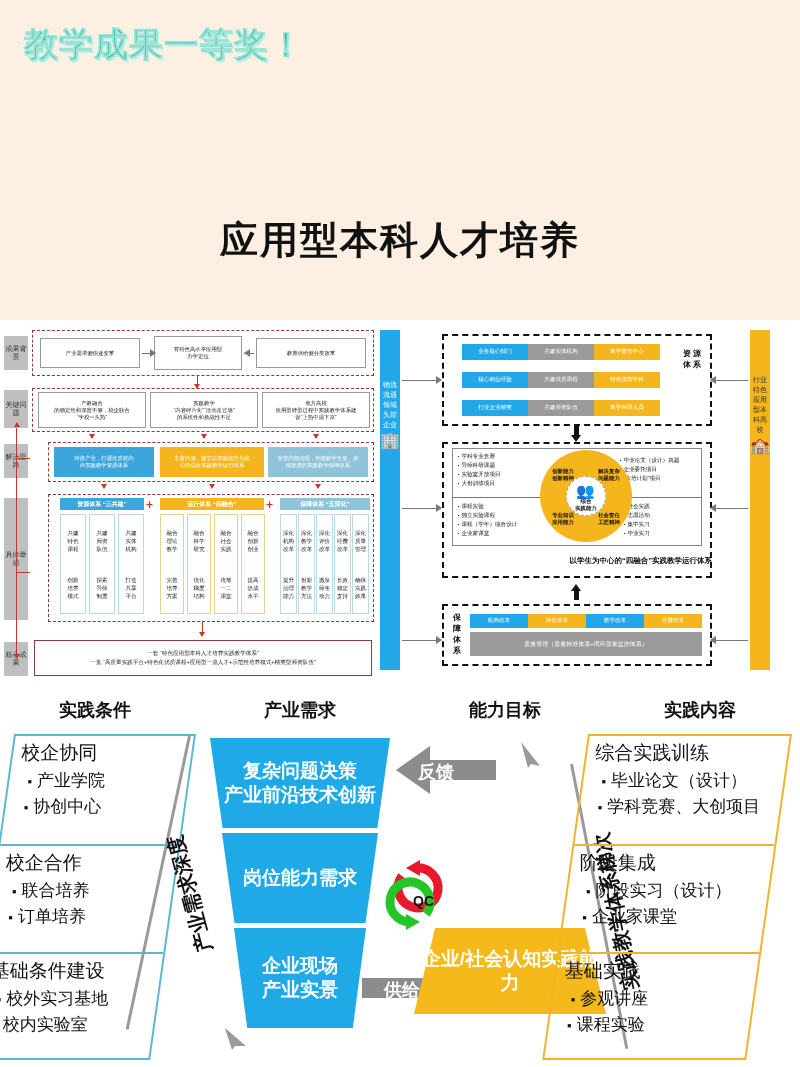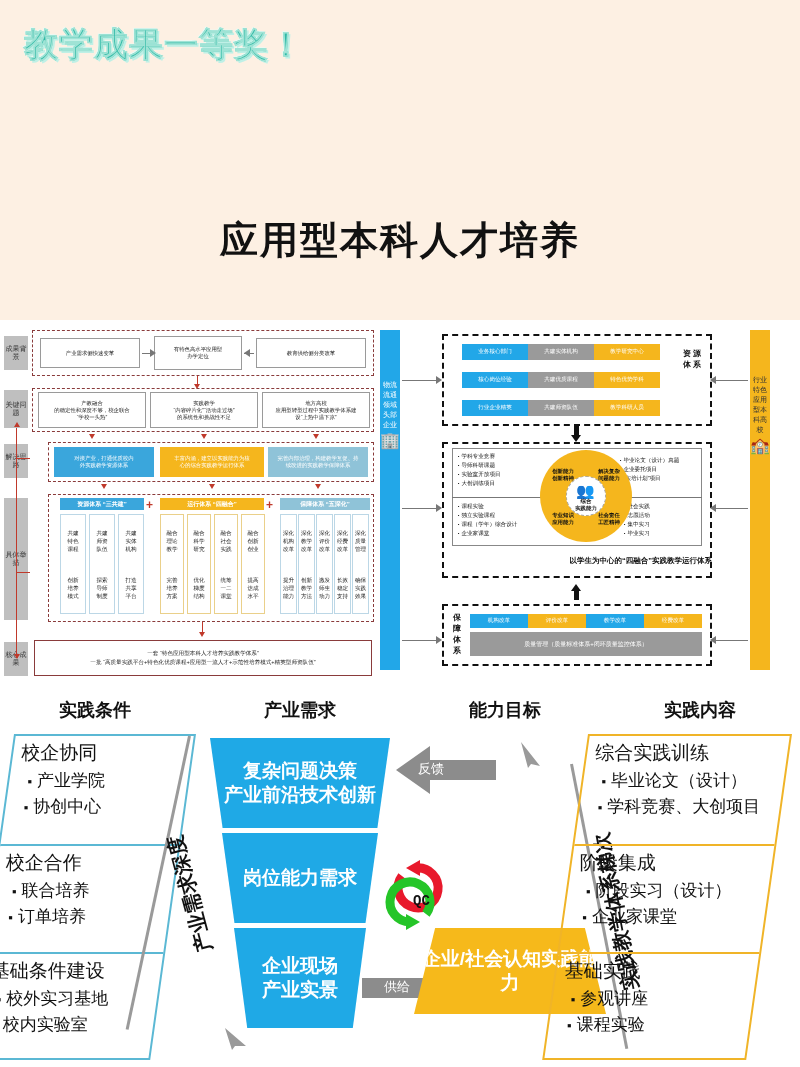--- a/index.html
+++ b/index.html
@@ -139,21 +139,21 @@
   }
   .trapY {
     background:#f6b91b; color:#fff; display:flex; align-items:center; justify-content:center;
     text-align:center; font-size:19px; line-height:24px; font-weight:bold;
   }
   .diagtext {
     position:absolute; font-size:20px; font-weight:bold; color:#111; white-space:nowrap;
   }
   .diagline { position:absolute; background:#9a9a9a; width:3px; }
   .bigarrow { position:absolute; }
-  .lbl-on-arrow { position:absolute; font-size:13px; font-weight:normal; color:#fff; }
+  .lbl-on-arrow { position:absolute; font-size:18px; font-weight:bold; color:#fff; }
   .qc { position:absolute; font-size:14px; font-weight:bold; color:#111; }
 </style>
 </head>
 <body>
 
 <div class="page">
 
   <div class="hero">
     <div class="award">教学成果一等奖！</div>
     <div class="title-sub">应用型本科人才培养</div>
@@ -492,21 +492,21 @@
     <div class="lbl-on-arrow" style="left:418px;top:70px;">反馈</div>
 
     <div class="bigarrow" style="left:380px;top:166px;">
       <svg width="70" height="80" viewBox="0 0 70 80">
         <path d="M36 12 A20 20 0 1 1 22 20" stroke="#e8192c" stroke-width="9" fill="none" stroke-linecap="butt"></path>
         <polygon points="40,4 26,12 40,20" fill="#e8192c"></polygon>
         <path d="M30 66 A20 20 0 1 1 46 58" stroke="#25c528" stroke-width="9" fill="none" stroke-linecap="butt"></path>
         <polygon points="26,58 40,66 26,74" fill="#25c528"></polygon>
       </svg>
     </div>
-    <div class="qc" style="left:413px;top:203px;font-family:Liberation Mono, monospace;">QC</div>
+    <div class="qc" style="left:413px;top:203px;">QC</div>
 
     <div class="bigarrow" style="left:358px;top:270px;">
       <svg width="104" height="56" viewBox="0 0 104 56">
         <polygon points="104,28 70,4 70,18 4,18 4,38 70,38 70,52" fill="#8c8c8c"></polygon>
       </svg>
     </div>
     <div class="lbl-on-arrow" style="left:384px;top:288px;">供给</div>
 
     <div class="trapwrap" style="left:414px;top:238px;width:192px;height:86px;">
       <div class="trapY" style="width:100%;height:100%;clip-path:polygon(11% 0%,89% 0%,100% 100%,0% 100%);">企业/社会认知实践能力</div>

